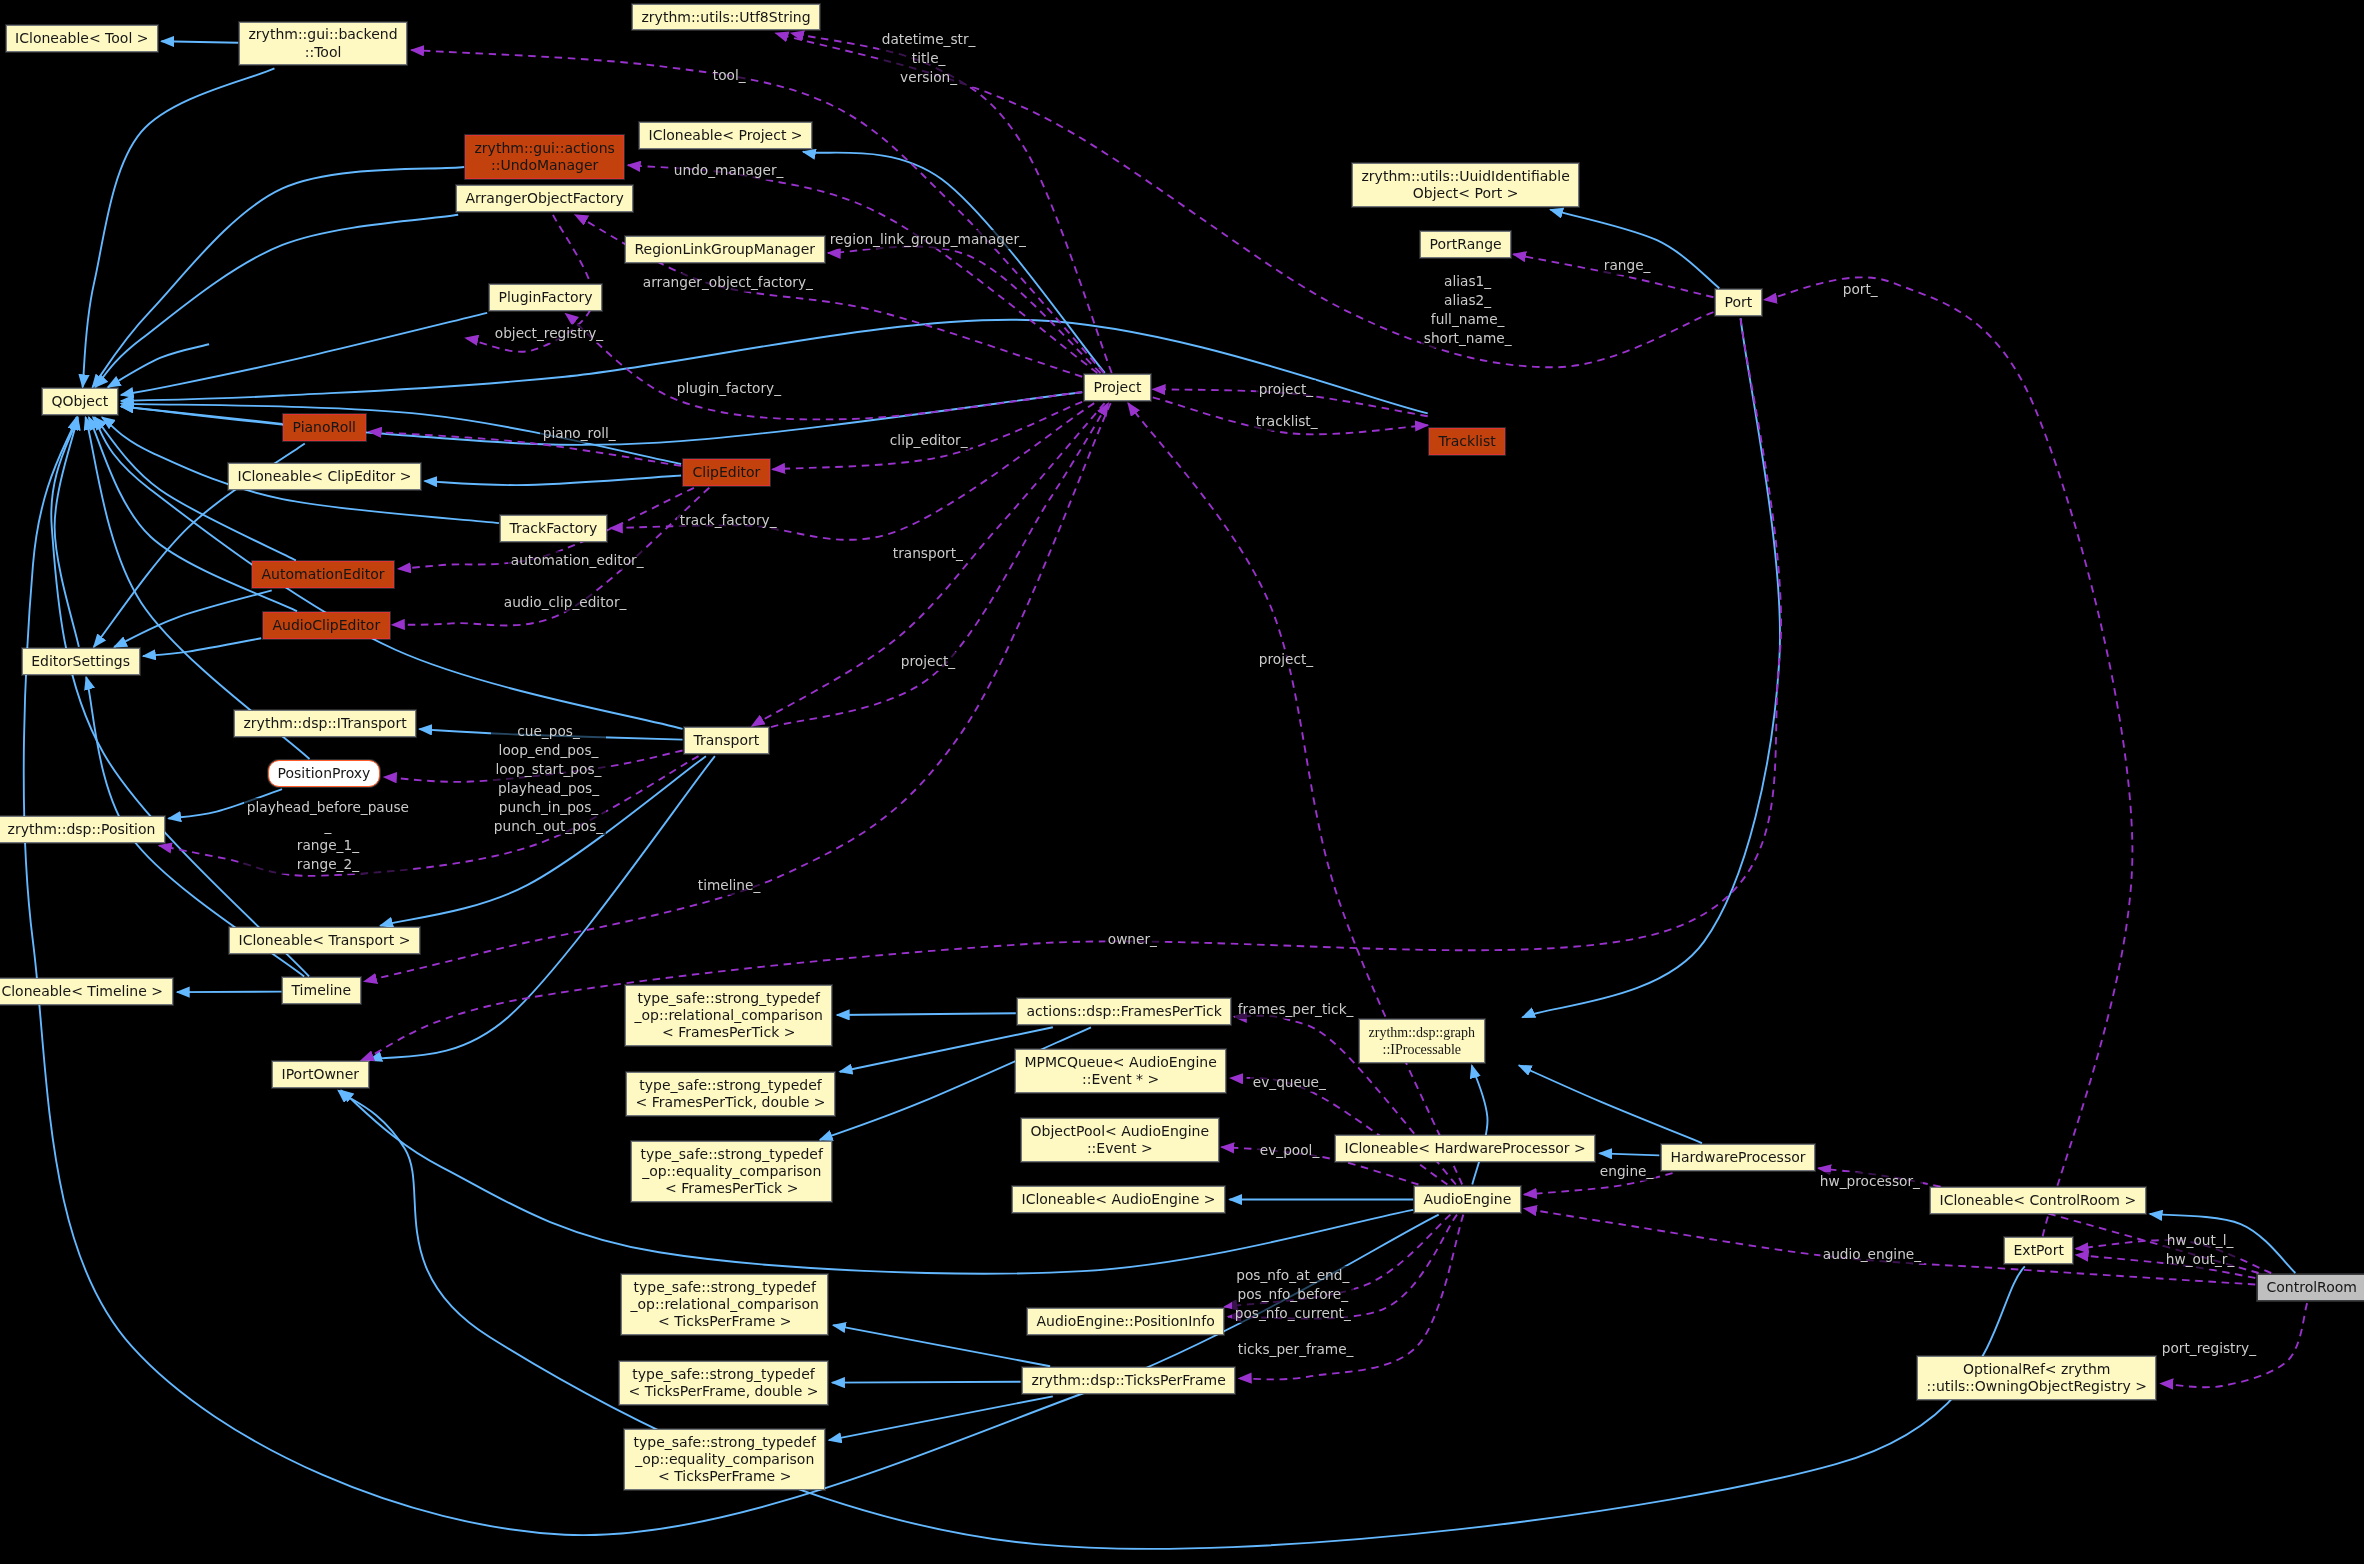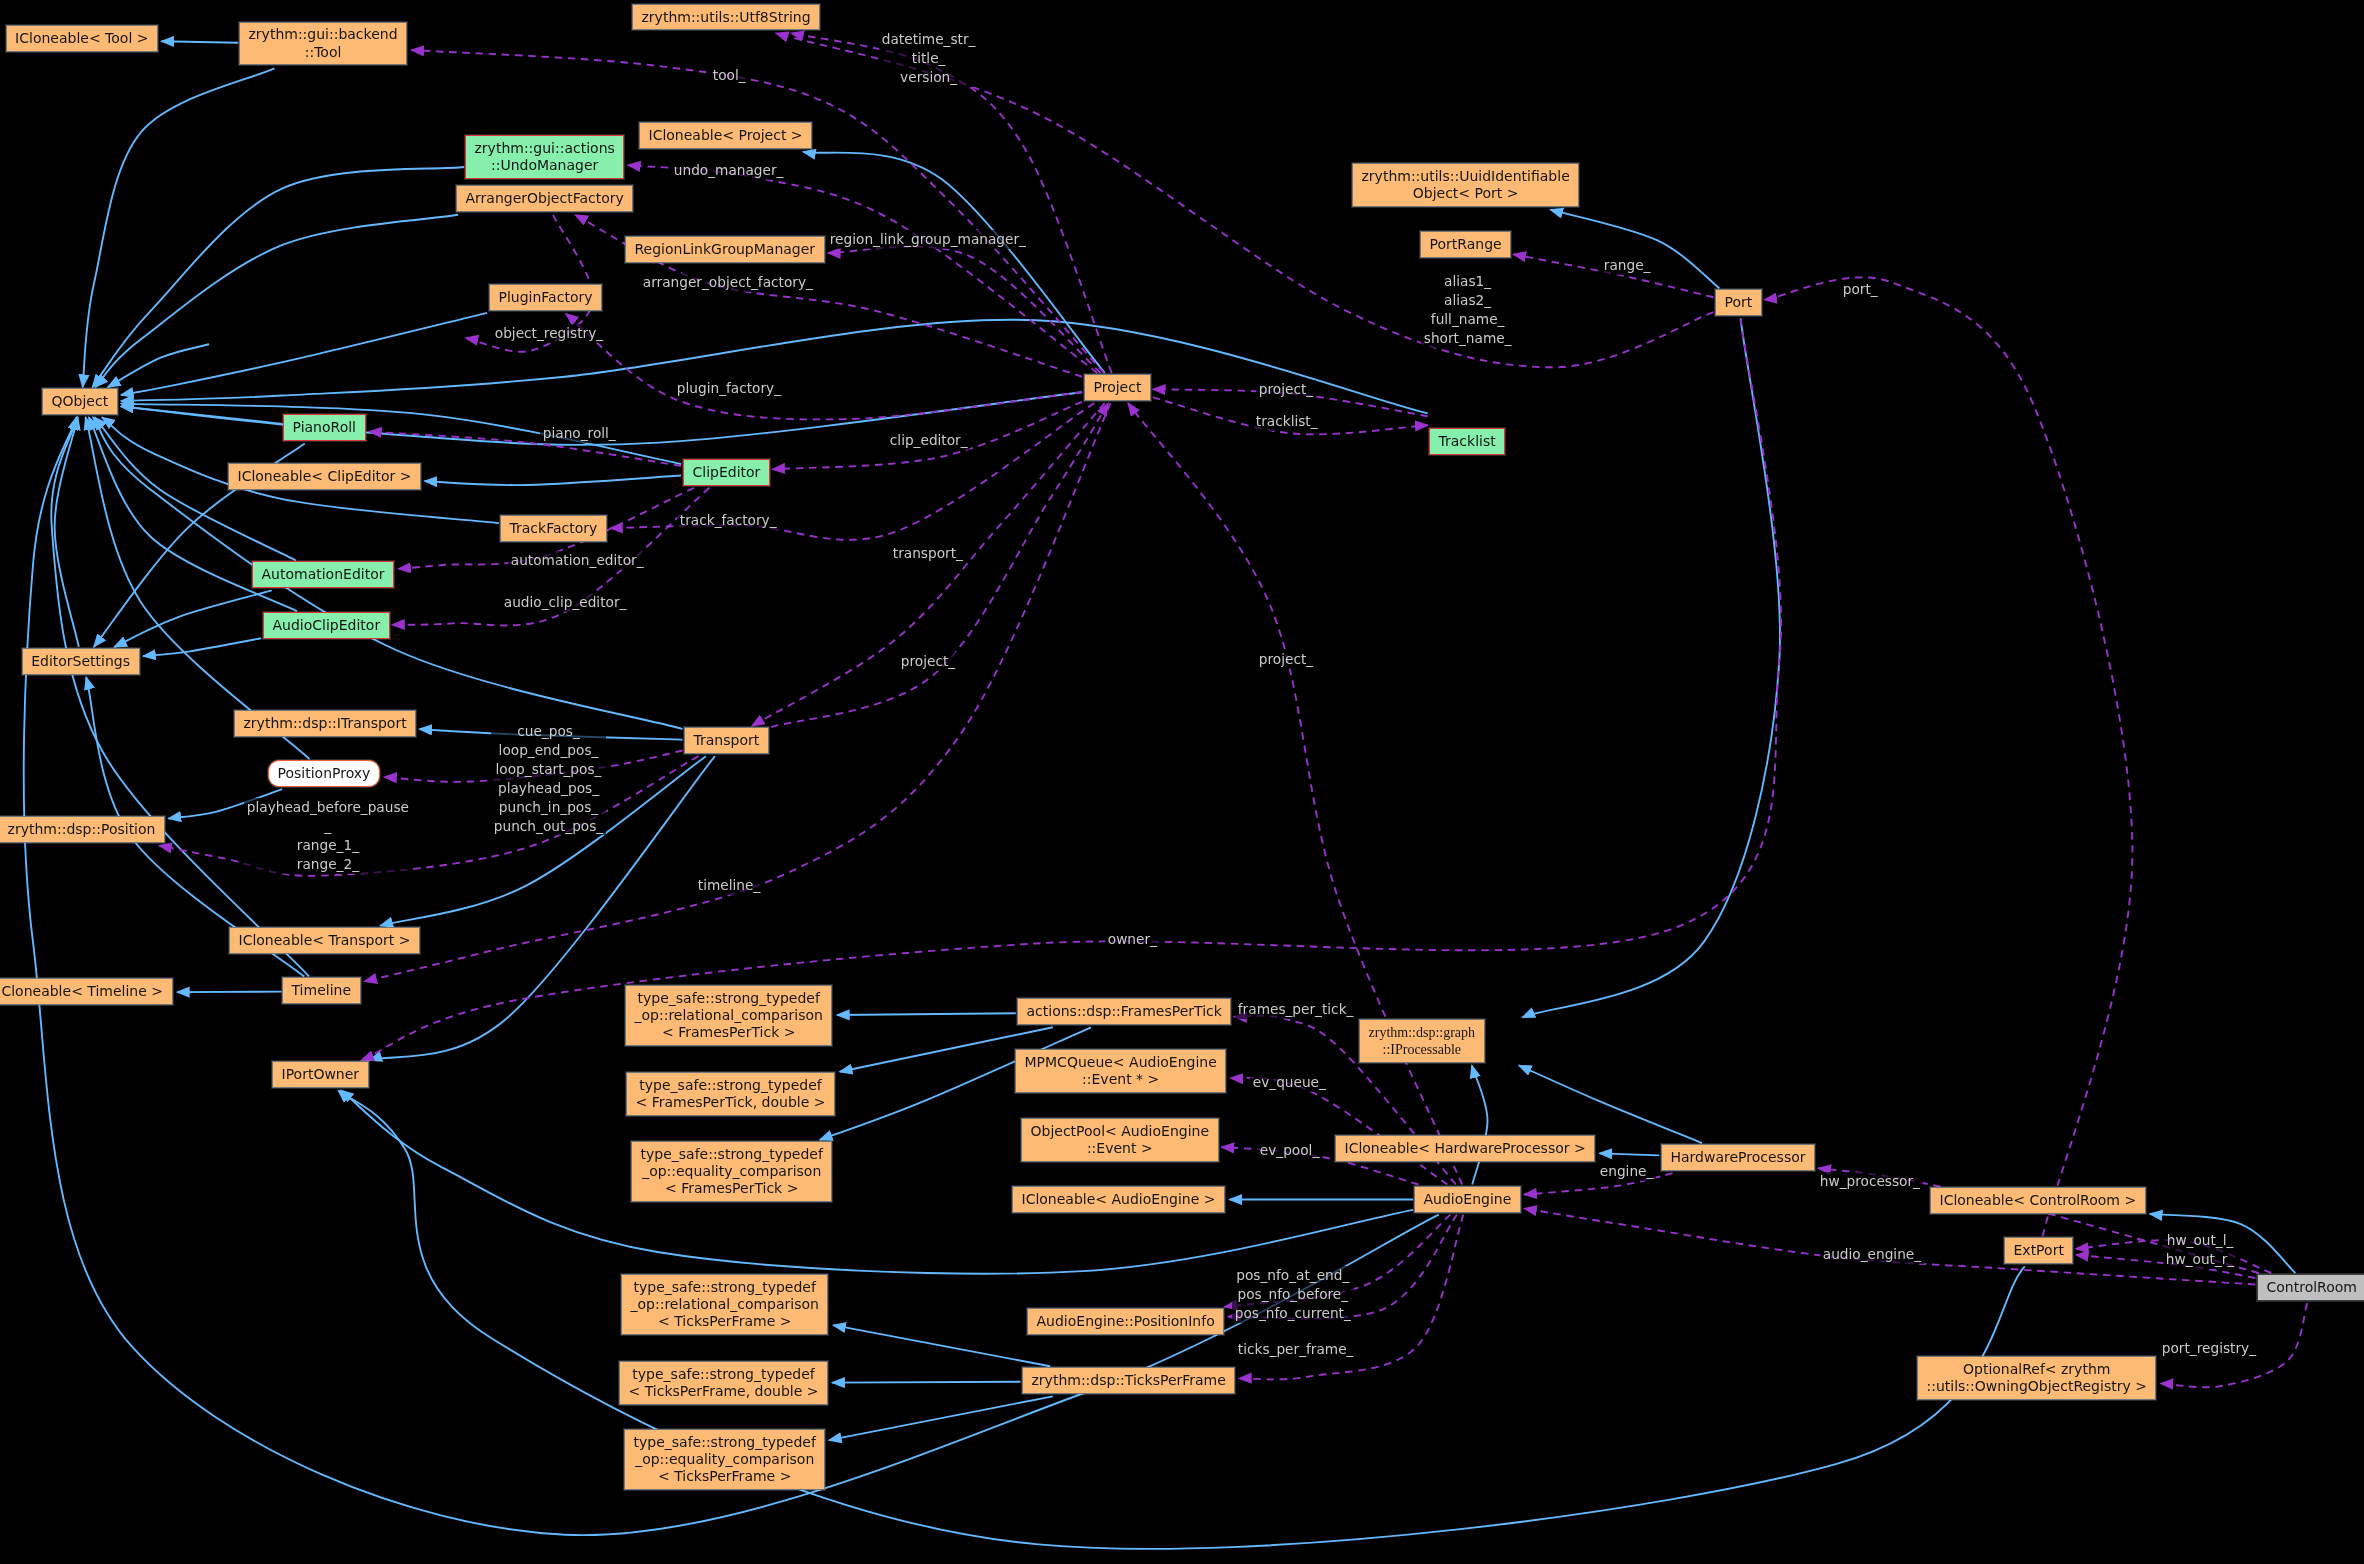--- a/index.html
+++ b/index.html
@@ -1,22 +1,22 @@
 <!DOCTYPE html>
 <html style="font-size:15px"><head>
 <meta charset="utf-8">
 <style>
   html,body{margin:0;padding:0;background:#000;}
   #canvas{position:relative;width:2364px;height:1565px;background:#000;overflow:hidden;
           font-family:"DejaVu Sans","Liberation Sans",sans-serif;}
   #edges{position:absolute;left:0;top:0;width:2364px;height:1565px;}
-  .node{position:absolute;background:#fdba74;border:1.9px solid #71767a;color:#161616;
+  .node{position:absolute;background:#fef9c3;border:1.9px solid #71767a;color:#161616;
         font-size:14px;line-height:1.22;text-align:center;padding:3.8px 8.5px;white-space:nowrap;
         box-shadow:0 0 0 0.9px rgba(255,255,255,.18);}
-  .node.red{border-color:#e23333;background:#86efac;}
+  .node.red{border-color:#e23333;background:#c2410c;}
   .node.orange{border-color:#ff5a28;background:#fff;border-radius:11px;}
   .node.current{background:#bfbfbf;border-color:#3c4042;}
   .elabel{position:absolute;color:#cbcbcb;font-size:13.7px;line-height:1.38;text-align:center;
           white-space:nowrap;background:rgba(0,0,0,.62);padding:0 2.8px;}
 </style>
 </head>
 <body>
 
 <div id="canvas">
   <svg id="edges" xmlns="http://www.w3.org/2000/svg" viewBox="0 0 2511 1662" width="2364" height="1565">

